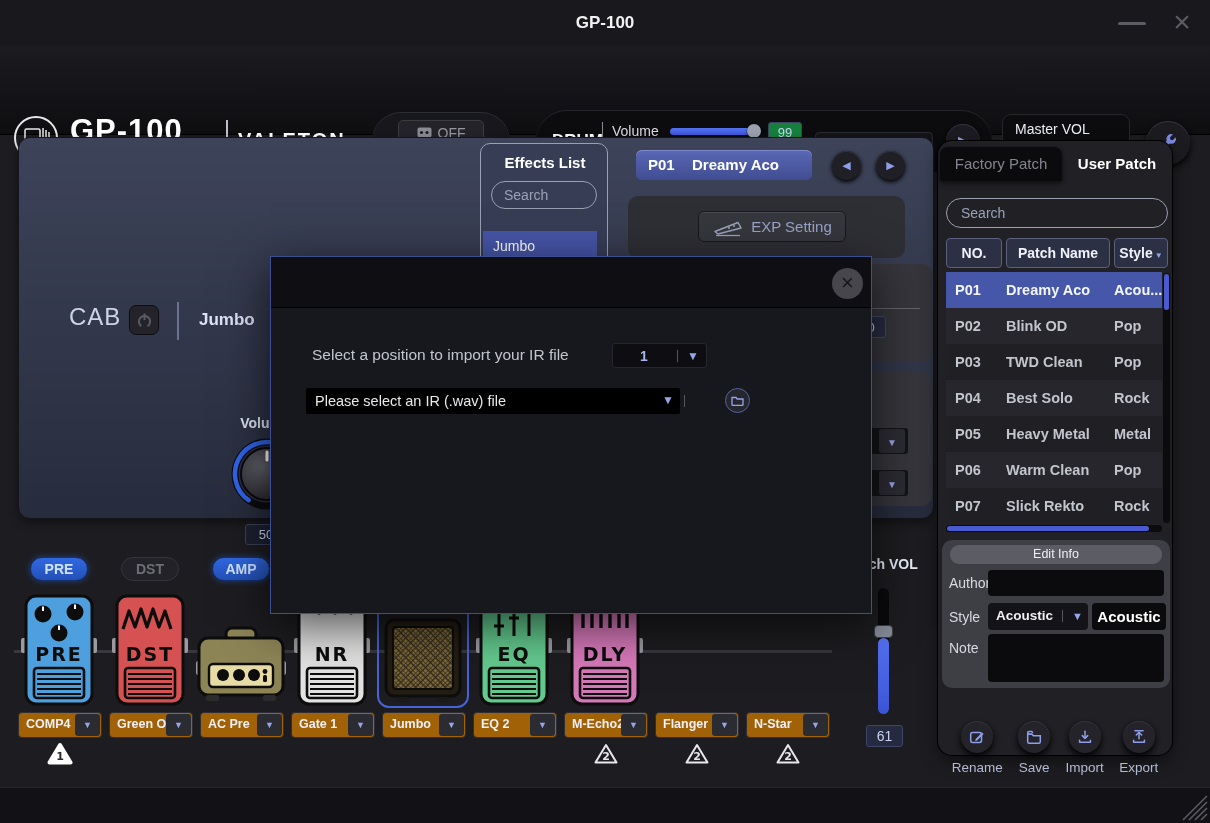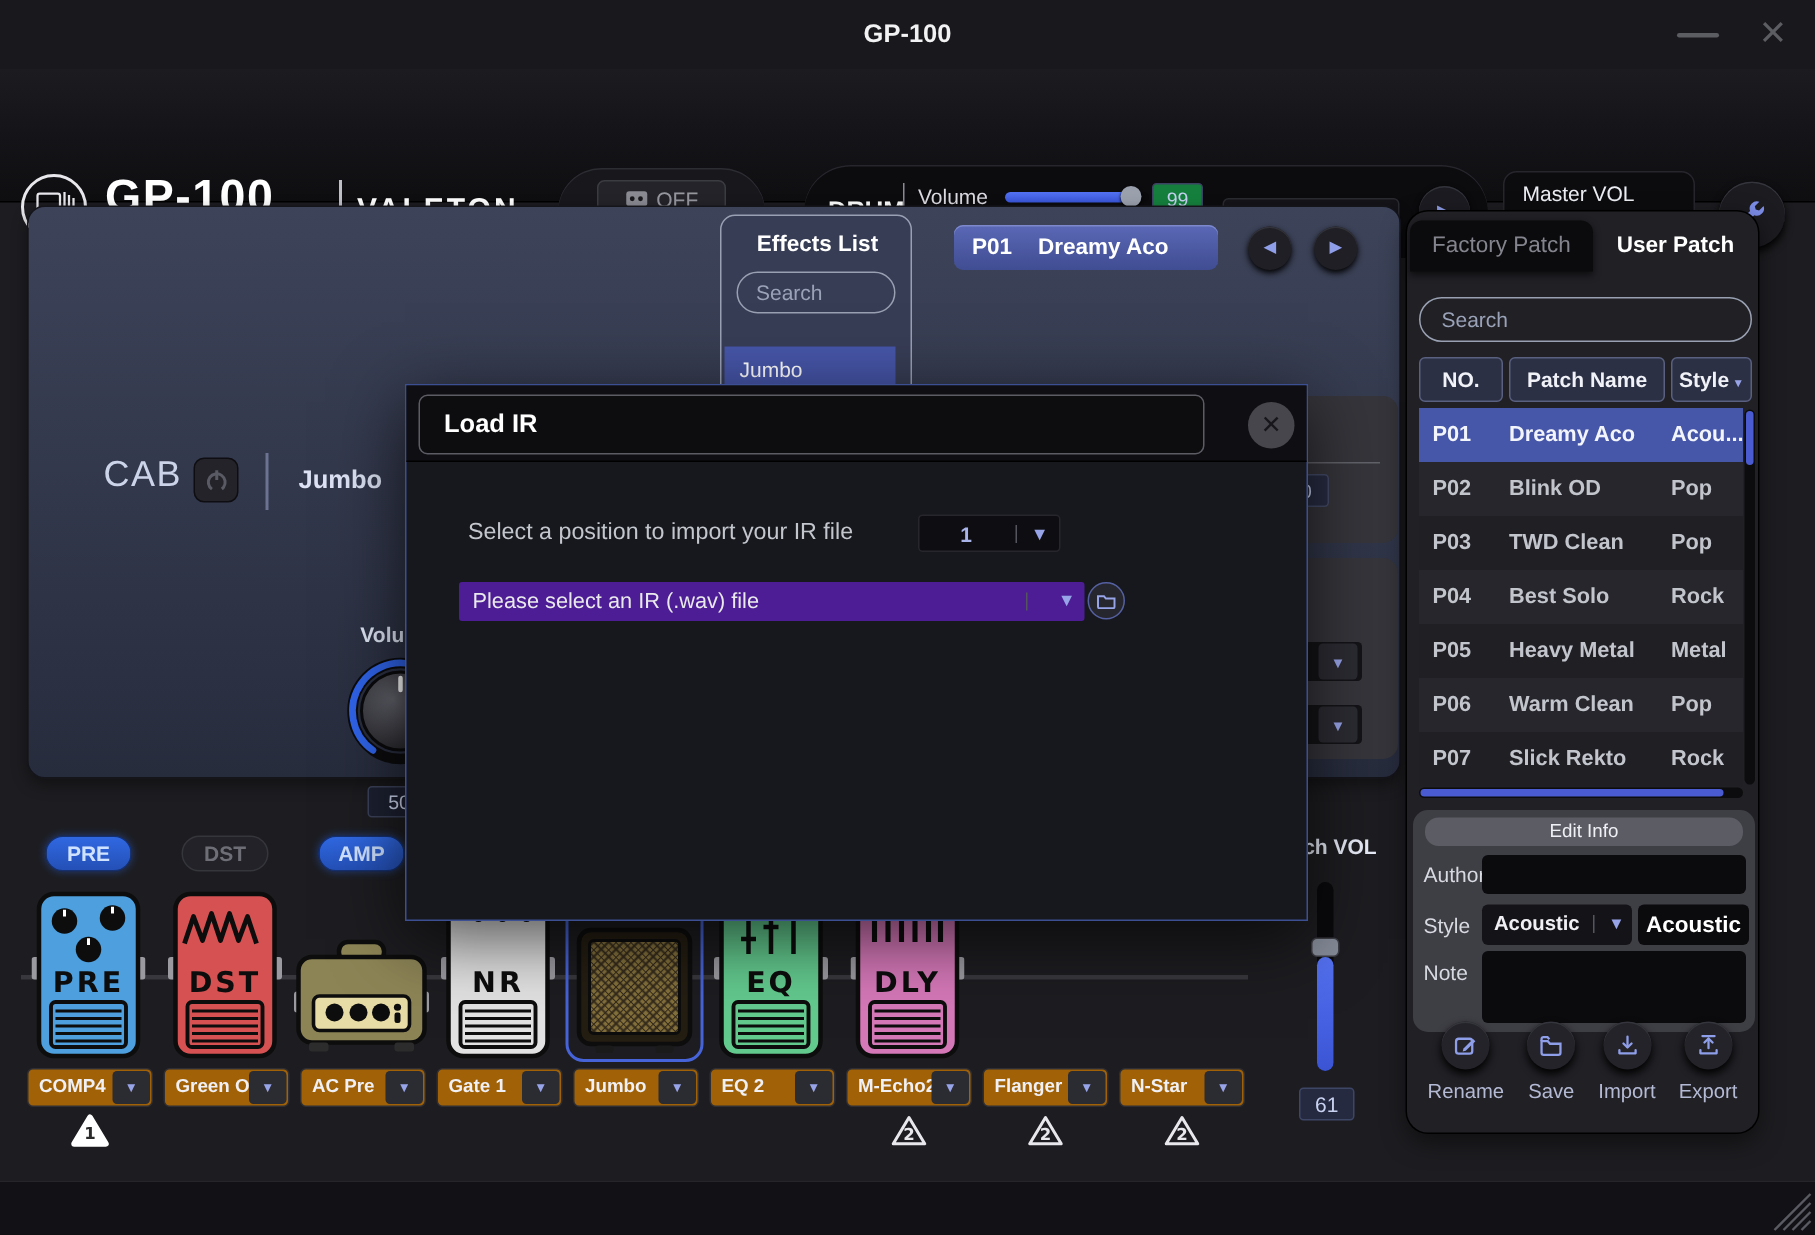--- a/index.html
+++ b/index.html
@@ -117,21 +117,21 @@
   .ei-lbl { position:absolute; left:7px; color:#d8dae2; font-size:14px; }
   .ei-author-lbl { top:35px; } .ei-style-lbl { top:69px; } .ei-note-lbl { top:100px; }
   .ei-input { position:absolute; left:46px; top:30px; width:176px; height:26px; background:#0b0b0d; border:none; border-radius:4px; color:#e8e8ec; font-size:13px; padding:0 8px; outline:none; font-family:"Liberation Sans",sans-serif; }
   .ei-style-drop { position:absolute; left:46px; top:63px; width:100px; height:27px; background:#141418; border-radius:4px; }
   .ei-style-text { position:absolute; left:8px; top:5px; color:#f0f0f4; font-size:13.5px; font-weight:bold; }
   .ei-style-div { left:74px; top:7px; }
   .ei-style-arrow { position:absolute; right:5px; top:7px; font-size:11px; }
   .ei-style-val { position:absolute; left:150px; top:63px; width:74px; height:27px; background:#0b0b0d; border-radius:4px; color:#fff; font-size:15px; font-weight:bold; text-align:center; line-height:27px; }
   .ei-note { position:absolute; left:46px; top:94px; width:176px; height:48px; background:#0b0b0d; border:none; border-radius:4px; resize:none; outline:none; color:#e8e8ec; font-size:13px; padding:4px 8px; font-family:"Liberation Sans",sans-serif; }
 
-  .actions { position:absolute; left:0; top:540px; width:234px; display:flex; justify-content:space-around; padding:0 6px; }
+  .actions { position:absolute; left:0; top:580px; width:234px; display:flex; justify-content:space-around; padding:0 6px; }
   .action { text-align:center; }
   .acircle { width:32px; height:32px; margin:0 auto; border-radius:16px; background:#232329; box-shadow:0 3px 6px #000, inset 0 1px 0 #35353d; display:flex; align-items:center; justify-content:center; }
   .albl { margin-top:7px; color:#b4b9d4; font-size:13.5px; }
 
   
   .chain-buttons { position:absolute; left:30px; top:557px; display:flex; gap:33px; }
   .chainbtn { width:58px; height:24px; border-radius:12px; background:#222228; border:1px solid #35353c; color:#6e6e77; font-size:14px; font-weight:bold; text-align:center; line-height:22px; }
   .chainbtn.on { background:linear-gradient(180deg,#3068e2,#2450b6); border:1px solid #16306e; color:#cfe2ff; box-shadow:0 0 6px rgba(48,104,226,.45); }
   .pedalboard { position:absolute; left:0; top:584px; width:845px; height:200px; }
   .connector { position:absolute; left:14px; top:66px; width:818px; height:3px; background:#37373d; }
@@ -152,21 +152,21 @@
   .modal { position:absolute; left:270px; top:256px; width:602px; height:358px; background:#16181d; border:1px solid #3c4f92; box-shadow:0 12px 44px rgba(0,0,0,.65); z-index:50; }
   .m-header { position:absolute; left:0; top:0; width:600px; height:51px; background:#0f0f13; border-bottom:1px solid #000; }
   .m-titlebox { position:absolute; left:8px; top:6px; width:524px; height:40px; border:1px solid #5c5c64; border-radius:6px; background:#0d0d10; }
   .m-title { position:absolute; left:16px; top:9px; color:#fff; font-size:17px; font-weight:bold; }
   .m-close { position:absolute; left:561px; top:11px; width:31px; height:31px; border-radius:16px; background:#46464c; color:#17171b; font-size:22px; font-weight:300; text-align:center; line-height:29px; }
   .m-poslabel { position:absolute; left:41px; top:89px; color:#c4c6ce; font-size:15.5px; }
   .m-posdrop { position:absolute; left:341px; top:86px; width:95px; height:25px; background:#0e0e12; border:1px solid #26262c; border-radius:3px; }
   .m-posval { position:absolute; left:0; width:62px; text-align:center; top:4px; color:#a8b4ea; font-size:14px; font-weight:bold; }
   .m-posdiv { left:64px; top:6px; }
   .m-posarrow { position:absolute; right:7px; top:5px; font-size:12px; }
-  .m-filedrop { position:absolute; left:35px; top:131px; width:417px; height:26px; background:#4c1d95; border-radius:2px; }
+  .m-filedrop { position:absolute; left:35px; top:131px; width:374px; height:26px; background:#000000; border-radius:2px; }
   .m-filetext { position:absolute; left:9px; top:5px; color:#e9e9ec; font-size:14.5px; }
   .m-filediv { left:378px; top:7px; }
   .m-filearrow { position:absolute; right:6px; top:5px; font-size:12px; }
   .m-folder { position:absolute; left:454px; top:131px; width:25px; height:25px; border-radius:13px; background:#26262e; border:1px solid #5560a0; display:flex; align-items:center; justify-content:center; }
 </style>
 </head>
 <body>
 
 <div id="app">
 
@@ -273,20 +273,31 @@
     <input class="fx-search" readonly="" placeholder="Search" style="">
     <div class="fx-item">Jumbo</div>
   </div>
 
   <div class="patch-pill">
     <span class="patch-no">P01</span>
     <span class="patch-name">Dreamy Aco</span>
   </div>
   <div class="nav-btn nav-prev"><span>◀</span></div>
   <div class="nav-btn nav-next"><span>▶</span></div>
+  <div class="exp-panel">
+    <div class="exp-btn">
+      <svg width="32" height="20" viewBox="0 0 32 20">
+        <path d="M3 14.5 L26 5.5 L29 11 L6 17 Z" fill="none" stroke="#9aa2b8" stroke-width="1.5" stroke-linejoin="round"></path>
+        <path d="M4 18.5 h24" stroke="#9aa2b8" stroke-width="1.3"></path>
+        <circle cx="22" cy="9" r="1" fill="#9aa2b8"></circle>
+          <circle cx="17" cy="11" r="1" fill="#9aa2b8"></circle>
+      </svg>
+      <span>EXP Setting</span>
+    </div>
+  </div>
 
   <div class="fragA">
     <div class="line"></div>
     <div class="frag-val">0</div>
   </div>
   <div class="fragB">
     <div class="frag-drop" style="top:56px;">
       <div class="frag-arrow"><span class="dd-arrow">▼</span></div>
     </div>
     <div class="frag-drop" style="top:98px;">
@@ -605,23 +616,20 @@
   </div>
 
   <div class="footer">
     <svg class="grip" width="26" height="26" viewBox="0 0 26 26">
       <path d="M25 7 L7 25 M25 13 L13 25 M25 19 L19 25 M25 1 L1 25" stroke="#5a5a62" stroke-width="1.6"></path>
     </svg>
   </div>
 
   <div class="modal">
     <div class="m-header">
-      <div class="m-titlebox">
-        <div class="m-title">Load IR</div>
-      </div>
       <div class="m-close">×</div>
     </div>
     <div class="m-poslabel">Select a position to import your IR file</div>
     <div class="m-posdrop">
       <div class="m-posval">1</div>
       <div class="mini-div m-posdiv"></div>
       <span class="dd-arrow m-posarrow">▼</span>
     </div>
     <div class="m-filedrop">
       <div class="m-filetext">Please select an IR (.wav) file</div>

